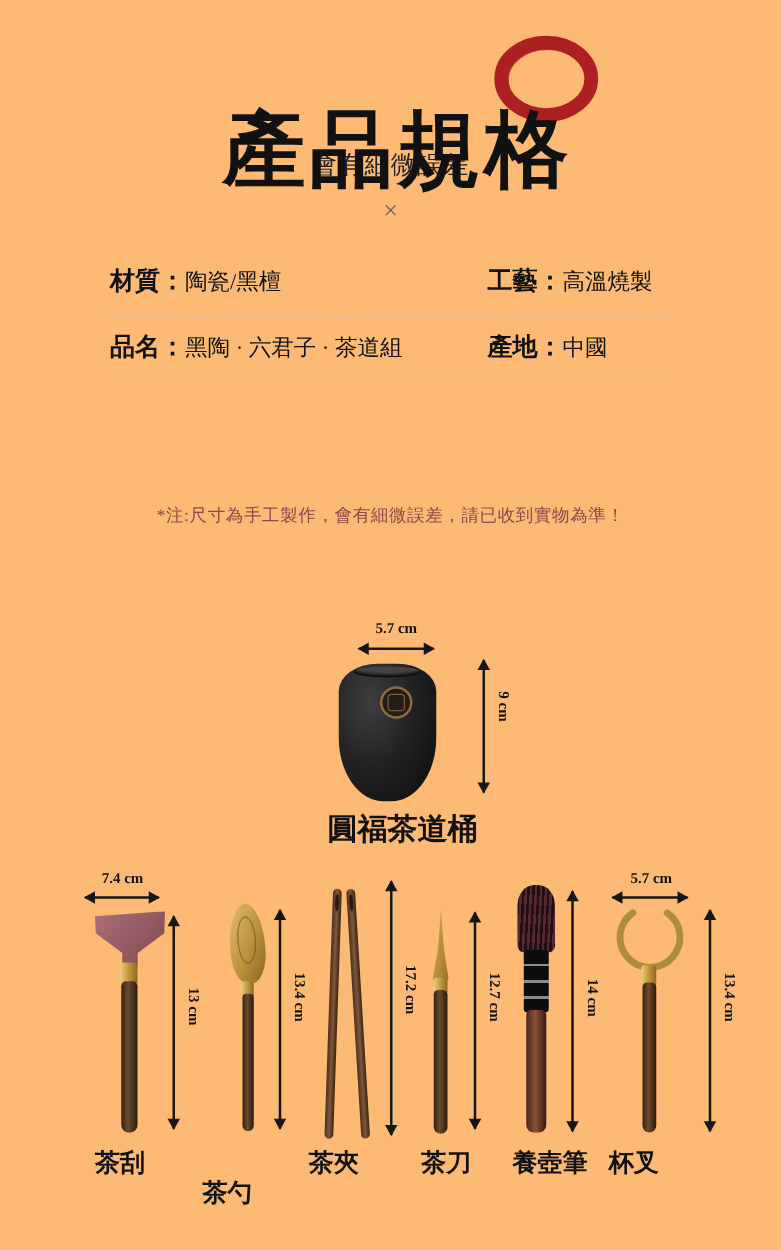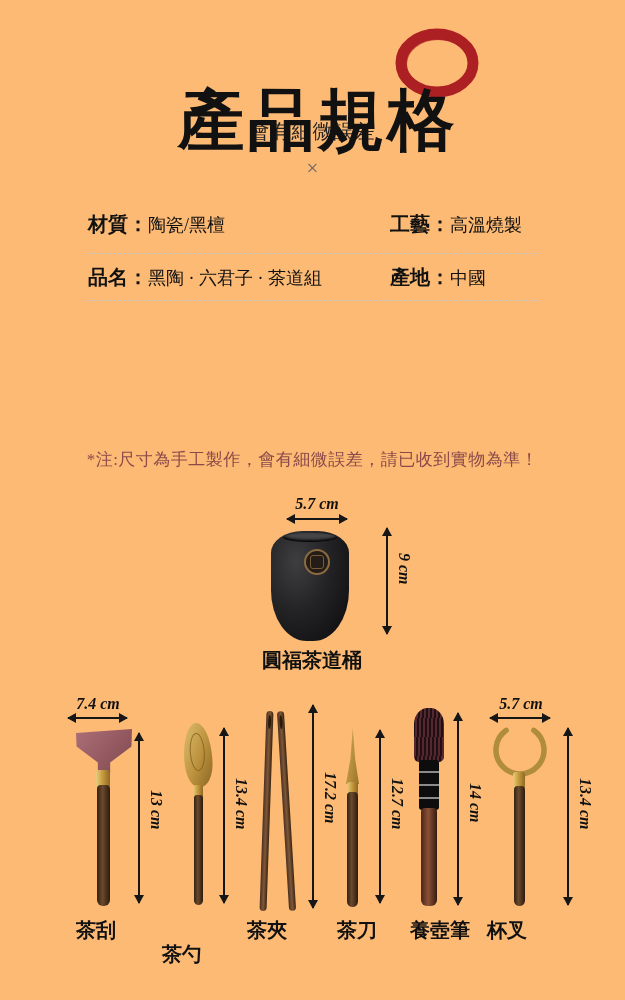--- a/index.html
+++ b/index.html
@@ -21,49 +21,49 @@
   .spec-row.r1{height:46px;}
   .spec-row.r2{height:57px;}
   .spec-row.r3{height:60px;}
   .spec-cell{white-space:nowrap;}
   .cell-a{width:302px;}
   .spec-label{font-weight:bold;font-size:20px;}
   .spec-value{font-size:18px;}
   .r3 .spec-value{font-size:17.5px;letter-spacing:-0.3px;}
 
   
-  .note{position:absolute;top:404px;left:0;right:0;text-align:center;font-size:17px;
-        letter-spacing:0.5px;color:#8b4a4a;margin-top:44px;}
+  .note{position:absolute;top:404px;left:0;right:0;text-align:center;font-size:14px;
+        letter-spacing:0.5px;color:#8b4a4a;}
 
   
   .varrow{position:absolute;width:2px;background:#161616;}
   .varrow::before{content:"";position:absolute;top:-1px;left:-4px;
     border-left:5px solid transparent;border-right:5px solid transparent;border-bottom:9px solid #161616;}
   .varrow::after{content:"";position:absolute;bottom:-1px;left:-4px;
     border-left:5px solid transparent;border-right:5px solid transparent;border-top:9px solid #161616;}
   .harrow{position:absolute;height:2px;background:#161616;}
   .harrow::before{content:"";position:absolute;left:-1px;top:-4px;
     border-top:5px solid transparent;border-bottom:5px solid transparent;border-right:9px solid #161616;}
   .harrow::after{content:"";position:absolute;right:-1px;top:-4px;
     border-top:5px solid transparent;border-bottom:5px solid transparent;border-left:9px solid #161616;}
-  .dim{position:absolute;font-weight:bold;font-size:16px;white-space:nowrap;color:#111;font-style:italic;}
+  .dim{position:absolute;font-weight:bold;font-size:12px;white-space:nowrap;color:#111;}
   .dim-h{text-align:center;}
   .dim-v{writing-mode:vertical-rl;}
 
   
   .can-body{position:absolute;left:271px;top:531px;width:78px;height:110px;
     background:radial-gradient(ellipse at 32% 28%, #3e3e41 0%, #232325 45%, #111113 85%);
     border-radius:40% 40% 46% 46% / 20% 20% 46% 46%;}
   .can-body::before{content:"";position:absolute;left:15%;right:15%;top:2px;height:9px;
     border-radius:50%;background:#454547;box-shadow:inset 0 -2px 3px #000;}
   .can-medal{position:absolute;left:304px;top:549px;width:26px;height:26px;border-radius:50%;
     border:2px solid #8d6b40;background:#241c16;box-sizing:border-box;}
   .can-medal::before{content:"";position:absolute;left:4px;top:4px;right:4px;bottom:4px;
     border:1px solid #7a5a34;border-radius:3px;}
-  .caption{position:absolute;font-weight:bold;font-size:20px;text-align:center;}
+  .caption{position:absolute;font-weight:bold;font-size:24px;text-align:right;}
 
   
   .handle{position:absolute;border-radius:4px 4px 6px 6px;}
   .wood-dark{background:linear-gradient(90deg,#33210f,#6b4a2e 42%,#2c1b0c);}
   .wood-red{background:linear-gradient(90deg,#4c2517,#8a5138 45%,#371a0e);}
   .ferrule{position:absolute;background:linear-gradient(90deg,#e9cd7e,#c79c3e 45%,#8f6824);
            border-radius:3px 3px 1px 1px;}
   .blade{position:absolute;left:76px;top:729px;width:56px;height:44px;
     background:linear-gradient(130deg,#ab7077,#955a61 55%,#7c474f);
     clip-path:polygon(0 9%,100% 0,99% 40%,61% 76%,61% 100%,39% 100%,39% 76%,1% 40%);}

